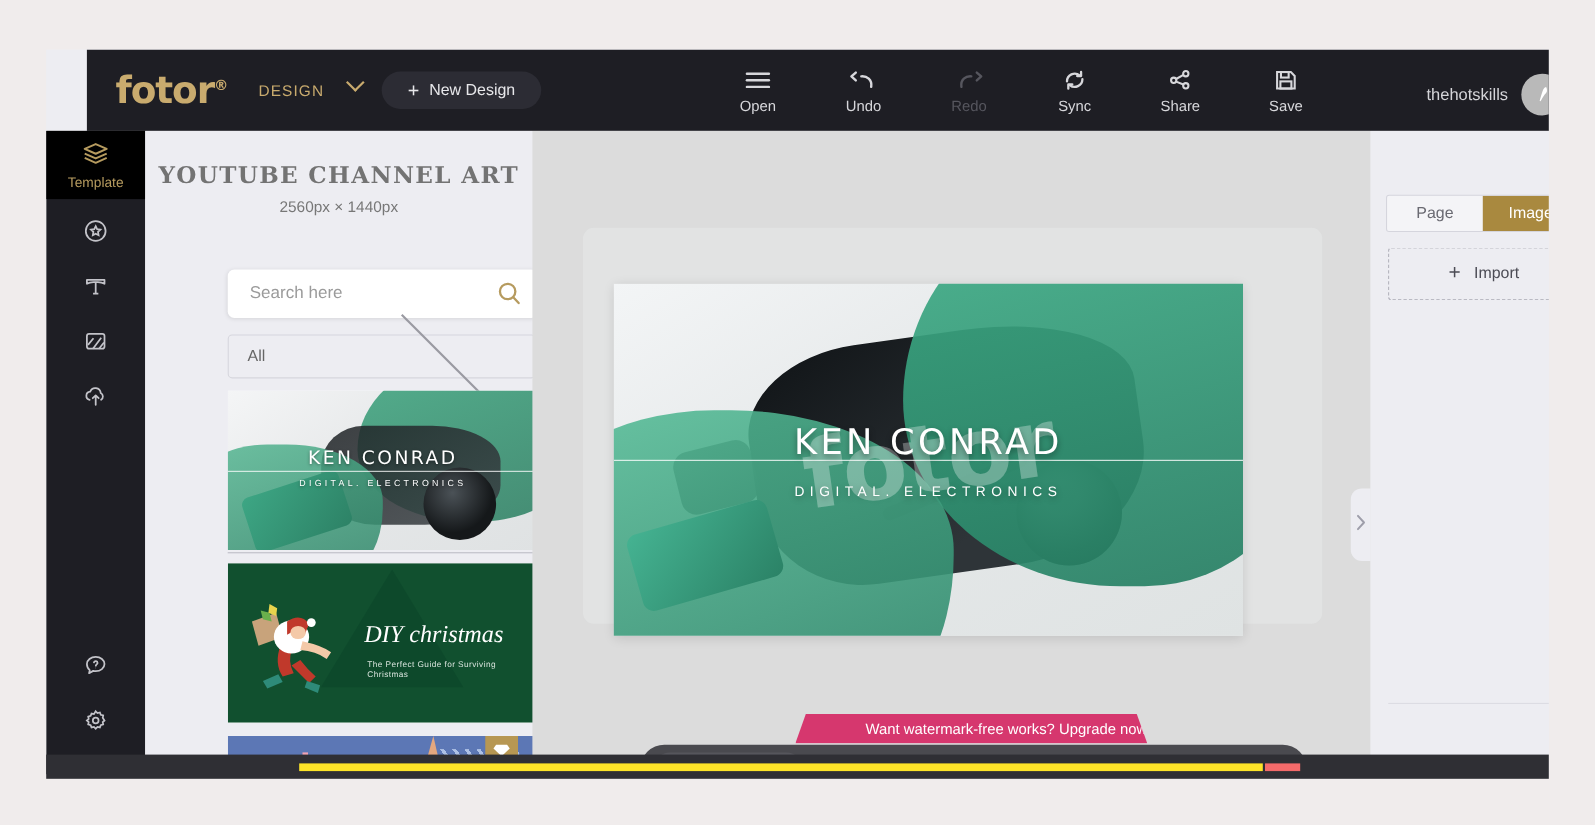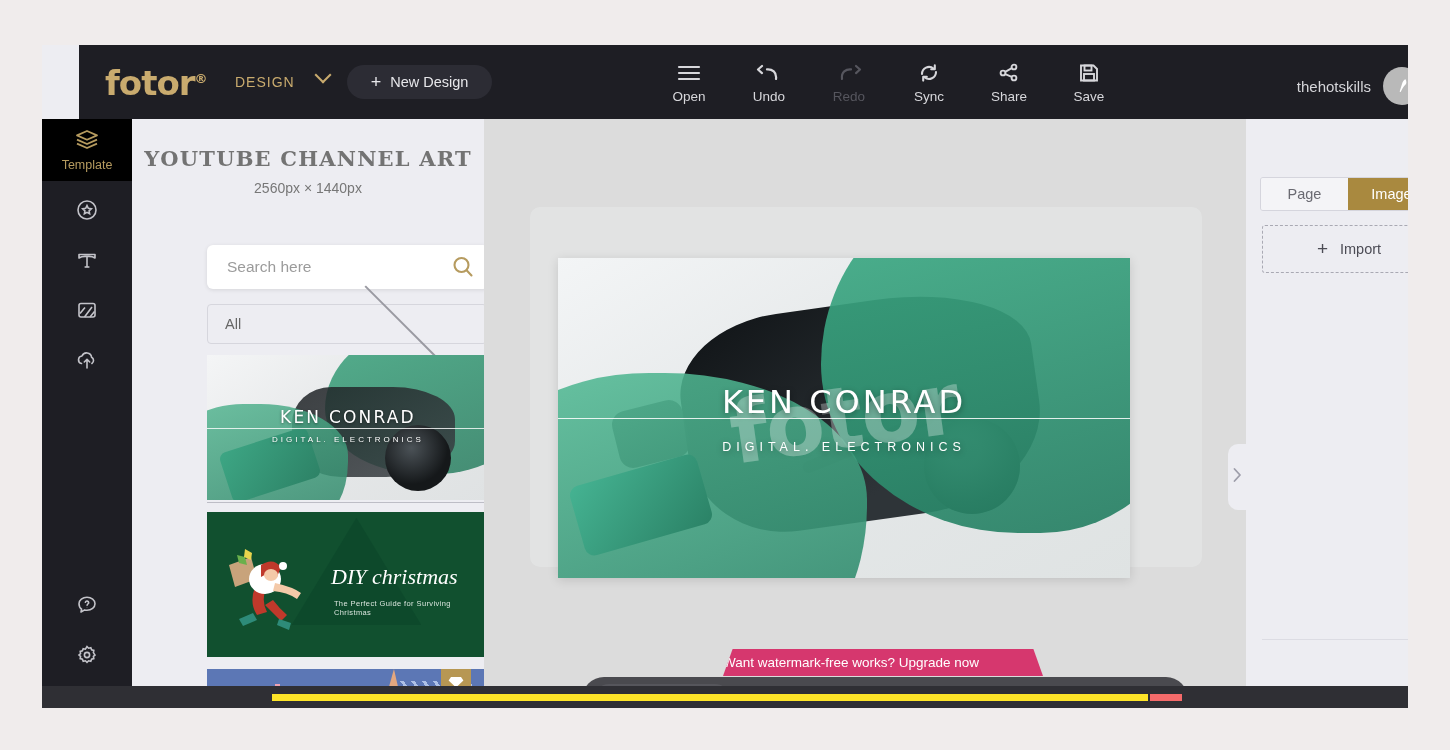--- a/index.html
+++ b/index.html
@@ -33,21 +33,21 @@
   }
   .chev{width:10px;height:10px;border-right:2px solid currentColor;border-bottom:2px solid currentColor;
         transform:rotate(45deg);margin-top:-5px;}
   .new-design{
     position:absolute;left:268px;top:20px;width:145px;height:34px;
     background:#2c2c34;border-radius:18px;color:#e7e7ea;font-size:14.5px;
     display:flex;align-items:center;justify-content:center;gap:9px;cursor:pointer;
   }
   .plusg{font-size:18px;line-height:1;color:#e7e7ea;}
   .tools{
-    position:absolute;left:570px;top:8px;display:flex;gap:0px;
+    position:absolute;left:570px;top:8px;display:flex;gap:16px;
   }
   .tool{
     width:80px;display:flex;flex-direction:column;align-items:center;gap:6px;
     color:#d7d7db;font-size:13.5px;cursor:pointer;padding-top:10px;
   }
   .tool.dim{color:#56565e;}
   .tool svg{display:block;}
   .user{
     position:absolute;right:24px;top:22px;display:flex;align-items:center;gap:12px;
   }
@@ -188,21 +188,21 @@
     color:rgba(255,255,255,.30);font-size:86px;font-weight:bold;font-family:"DejaVu Sans", sans-serif;
     pointer-events:none;letter-spacing:-2px;}
   .collapse{
     position:absolute;right:0px;top:325px;width:18px;height:66px;border-radius:10px 0 0 10px;
     background:#ededf2;display:flex;align-items:center;justify-content:center;color:#9e9eaa;cursor:pointer;
   }
 
   
   .upgrade{
     position:absolute;left:681px;top:604px;width:320px;height:27px;background:#d6376e;color:#fff;
-    font-size:13.5px;display:flex;align-items:center;justify-content:flex-start;cursor:pointer;
+    font-size:13.5px;display:flex;align-items:center;justify-content:flex-end;cursor:pointer;
     clip-path:polygon(3% 0,97% 0,100% 100%,0 100%);
   }
   .bottombar{
     position:absolute;left:540px;top:632px;width:606px;height:44px;background:#4a4a4f;border-radius:22px;
     display:flex;align-items:center;color:#e3e3e6;font-size:14.5px;
   }
   .doc-pill{
     margin-left:12px;height:30px;padding:0 20px;border-radius:15px;background:#56565c;display:flex;
     align-items:center;font-size:14.5px;color:#eaeaed;cursor:pointer;
   }

